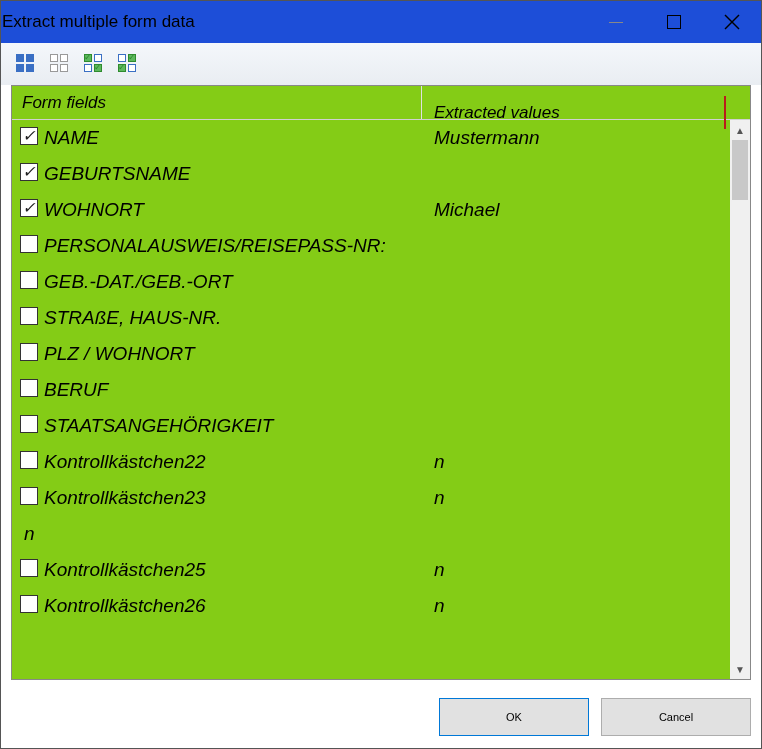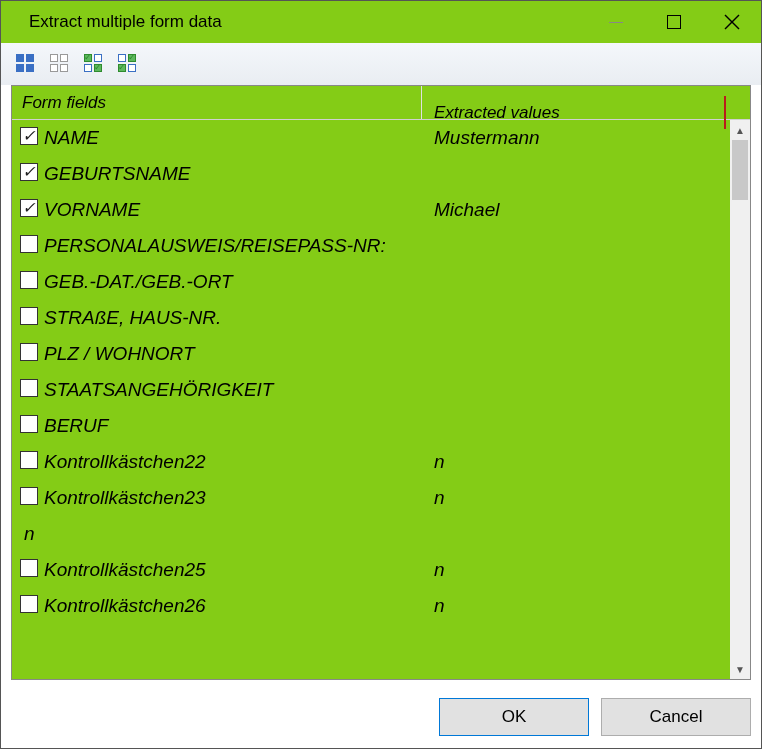--- a/index.html
+++ b/index.html
@@ -10,22 +10,22 @@
       width: 762px;
       height: 749px;
       border: 1px solid #555;
       display: flex;
       flex-direction: column;
     }
     .titlebar {
       display: flex;
       align-items: center;
       height: 42px;
-      padding-left: 28px;
-      background: #84cc16;
+      padding-left: 1px;
+      background: #1d4ed8;
     }
     .title { flex: 1; font-size: 17px; color: #000; }
     .winbtn {
       width: 58px;
       height: 42px;
       display: flex;
       align-items: center;
       justify-content: center;
       font-family: "Segoe UI Symbol", sans-serif;
     }
@@ -151,21 +151,21 @@
       display: flex;
       justify-content: flex-end;
       gap: 12px;
       padding: 12px 10px;
     }
     .btn {
       width: 150px;
       height: 38px;
       background: #e1e1e1;
       border: 1px solid #adadad;
-      font-size: 17px;
+      font-size: 11px;
       color: #000;
       cursor: default;
       font-family: inherit;
     }
     .btn.primary { border: 1px solid #0078d7; }
   </style>
 </head>
 <body>
 
 <div class="titlebar">
@@ -230,21 +230,21 @@
           <div class="row">
             <div class="c1">
               <span class="cbx on"></span>
               <span>GEBURTSNAME</span>
             </div>
             <div class="c2"></div>
           </div>
           <div class="row">
             <div class="c1">
               <span class="cbx on"></span>
-              <span>VORNAME</span>
+              <span>WOHNORT</span>
             </div>
             <div class="c2">Michael</div>
           </div>
           <div class="row">
             <div class="c1">
               <span class="cbx"></span>
               <span>PERSONALAUSWEIS/REISEPASS-NR:</span>
             </div>
             <div class="c2"></div>
           </div>
@@ -265,28 +265,28 @@
           <div class="row">
             <div class="c1">
               <span class="cbx"></span>
               <span>PLZ / WOHNORT</span>
             </div>
             <div class="c2"></div>
           </div>
           <div class="row">
             <div class="c1">
               <span class="cbx"></span>
+              <span>BERUF</span>
+            </div>
+            <div class="c2"></div>
+          </div>
+          <div class="row">
+            <div class="c1">
+              <span class="cbx"></span>
               <span>STAATSANGEHÖRIGKEIT</span>
-            </div>
-            <div class="c2"></div>
-          </div>
-          <div class="row">
-            <div class="c1">
-              <span class="cbx"></span>
-              <span>BERUF</span>
             </div>
             <div class="c2"></div>
           </div>
           <div class="row">
             <div class="c1">
               <span class="cbx"></span>
               <span>Kontrollkästchen22</span>
             </div>
             <div class="c2">n</div>
           </div>

